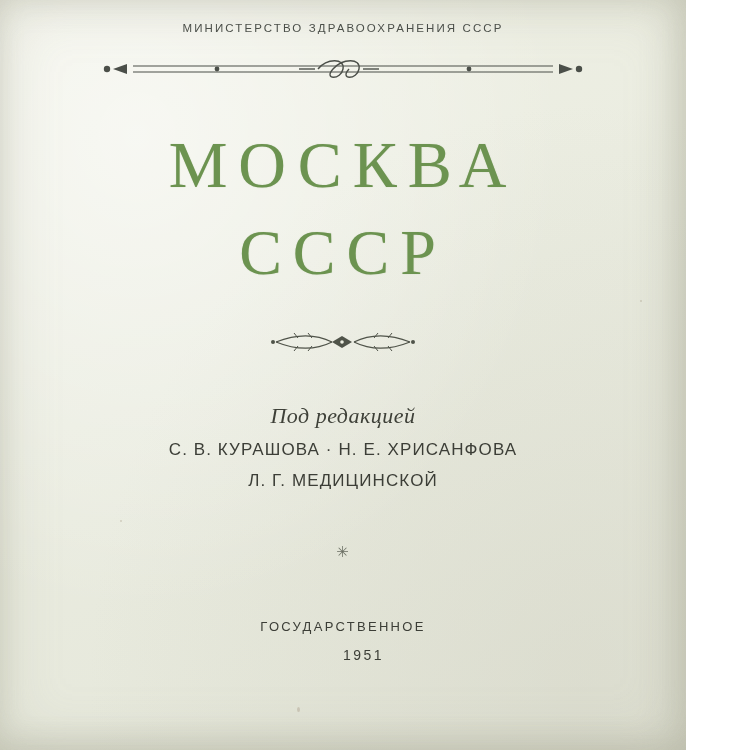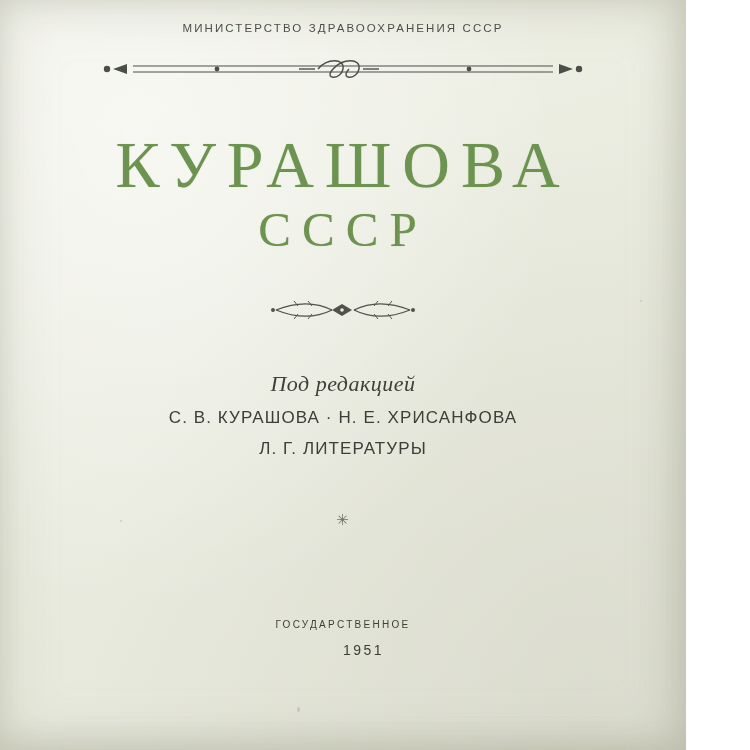--- a/index.html
+++ b/index.html
@@ -71,25 +71,25 @@
   .title-line1 {
     font-family: "Liberation Serif", serif;
     font-size: 66px;
     letter-spacing: 11px;
     line-height: 1.05;
     color: #6c9350;
     text-shadow: 0 0 1px rgba(108,147,80,0.35);
   }
   .title-line2 {
     font-family: "Liberation Serif", serif;
-    font-size: 49px;
+    font-size: 64px;
     letter-spacing: 11px;
     line-height: 1.25;
     color: #6c9350;
-    margin-top: 0;
+    margin-top: 14px;
     text-shadow: 0 0 1px rgba(108,147,80,0.35);
   }
 
   .leaf-ornament {
     margin-top: 36px;
     width: 150px;
     height: 26px;
   }
   .leaf-ornament svg { display: block; }
 
@@ -125,21 +125,21 @@
   .imprint {
     position: absolute;
     left: 0;
     right: 0;
     top: 616px;
     text-align: center;
     font-family: "Liberation Sans", sans-serif;
     color: #3c3e37;
   }
   .imprint-line {
-    font-size: 10px;
+    font-size: 13px;
     letter-spacing: 2.3px;
     line-height: 1.72;
     white-space: nowrap;
   }
   .imprint-year {
     margin-top: 9px;
     font-size: 14px;
     letter-spacing: 2.5px;
     padding-left: 41px;
   }
@@ -181,21 +181,21 @@
           <path d="M270 13 L286 13"></path>
         </g>
         <g fill="#4b4f49">
           <circle cx="124" cy="13" r="2.4"></circle>
           <circle cx="376" cy="13" r="2.4"></circle>
         </g>
       </svg>
     </div>
 
     <div class="title-block">
-      <div class="title-line1">КУРАШОВА</div>
+      <div class="title-line1">МОСКВА</div>
       <div class="title-line2">СССР</div>
     </div>
 
     <div class="leaf-ornament">
       <svg width="150" height="26" viewBox="0 0 150 26" xmlns="http://www.w3.org/2000/svg">
         <g stroke="#4f5349" fill="none" stroke-width="1.2">
           <path d="M8 13 C28 5, 48 5, 64 13"></path>
           <path d="M8 13 C28 21, 48 21, 64 13"></path>
           <path d="M142 13 C122 5, 102 5, 86 13"></path>
           <path d="M142 13 C122 21, 102 21, 86 13"></path>
@@ -215,21 +215,21 @@
           <path d="M106 9 L110 4"></path>
           <path d="M120 17 L124 22"></path>
           <path d="M106 17 L110 22"></path>
         </g>
       </svg>
     </div>
 
     <div class="editors">
       <div class="editors-label">Под редакцией</div>
       <div class="editors-line">С. В. КУРАШОВА · Н. Е. ХРИСАНФОВА</div>
-      <div class="editors-line">Л. Г. ЛИТЕРАТУРЫ</div>
+      <div class="editors-line">Л. Г. МЕДИЦИНСКОЙ</div>
     </div>
 
     <div class="star-ornament">✳</div>
 
   </div>
 
   <div class="imprint">
     <div class="imprint-line">ГОСУДАРСТВЕННОЕ</div>
     <div class="imprint-year">1951</div>
   </div>

